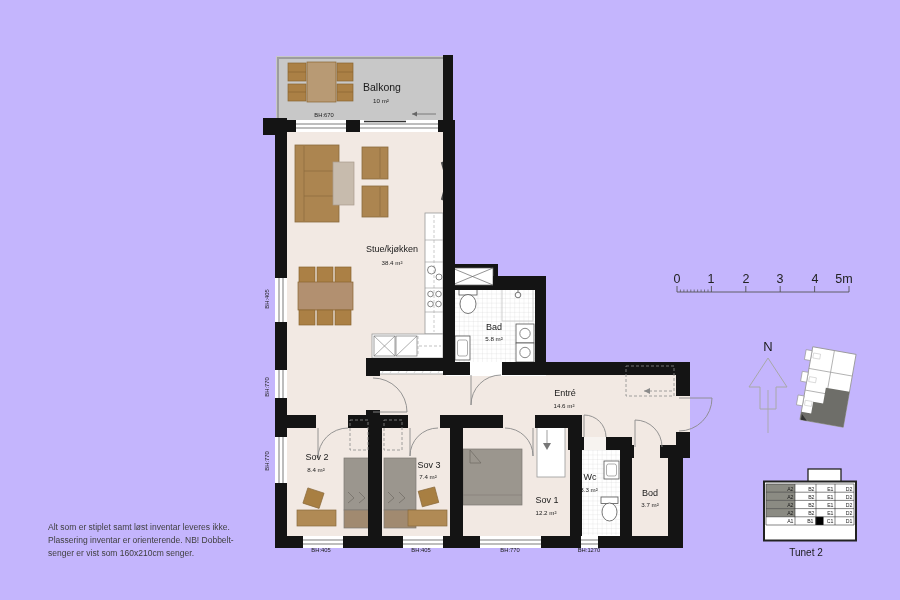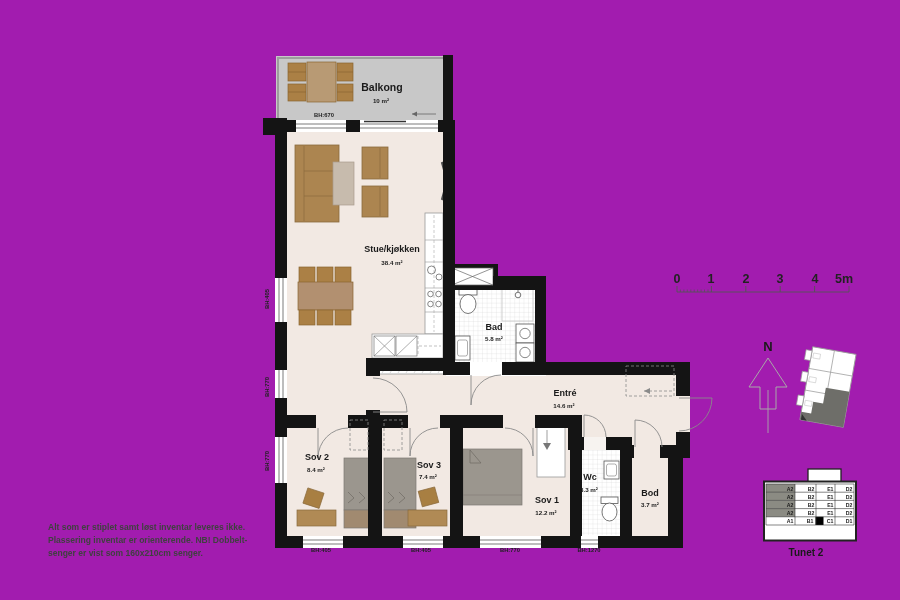--- a/index.html
+++ b/index.html
@@ -1,16 +1,16 @@
 <!DOCTYPE html>
 <html><head>
 <meta charset="utf-8">
 <style>
   html,body{margin:0;padding:0;background:#fff;}
-  #stage{position:relative;width:900px;height:600px;background:#a21caf;overflow:hidden;font-weight:bold;}
+  #stage{position:relative;width:900px;height:600px;background:#c4b5fd;overflow:hidden;}
   svg text{font-family:"Liberation Sans", sans-serif;fill:#1a1a1a;}
   .room-name{font-size:9px;}
   .room-name-lg{font-size:10.5px;}
   .room-area{font-size:6.2px;}
   .bh{font-size:5.8px;fill:#222;}
   .scale-num{font-size:12.5px;fill:#222;}
   .north{font-size:13px;}
   .cell{font-size:5.2px;fill:#1c1c1c;}
   .diagram-title{font-size:10px;}
   .note{font-size:8.5px;fill:#404040;}

